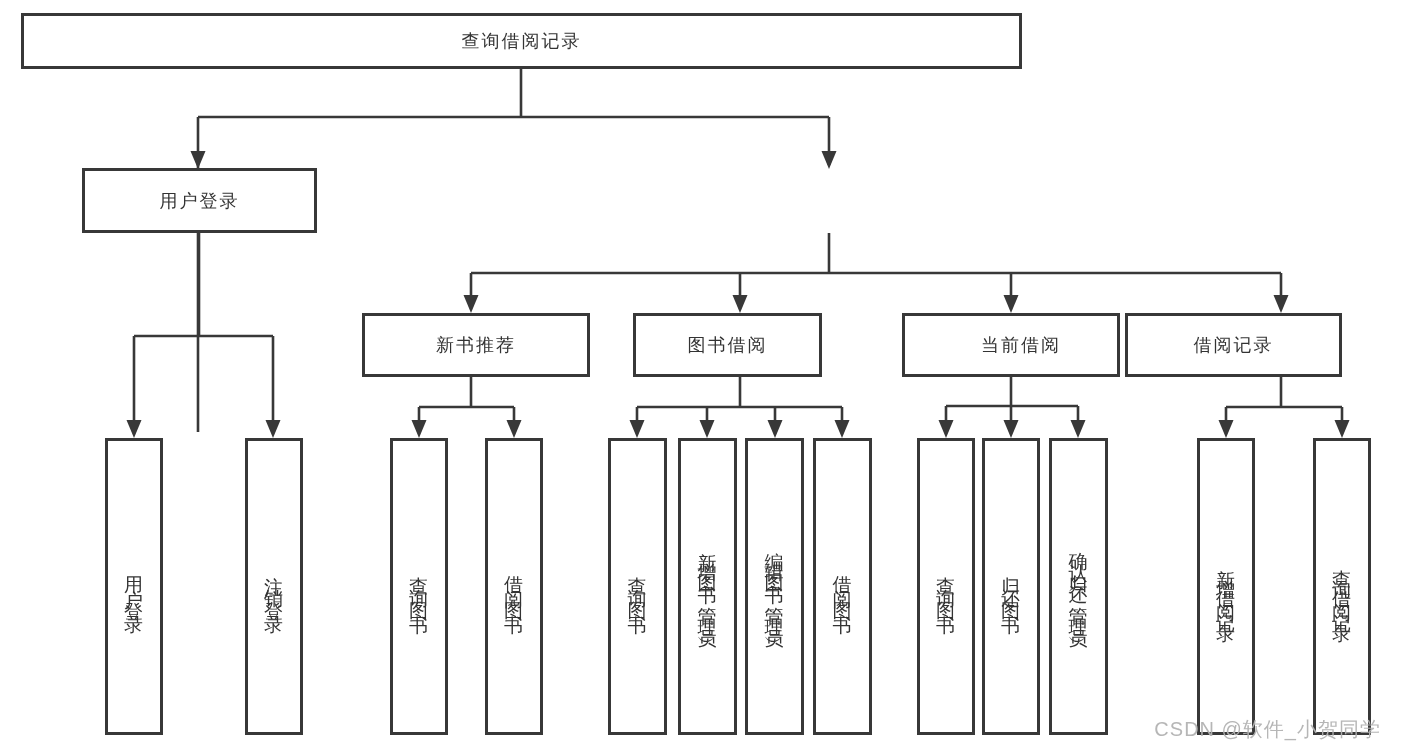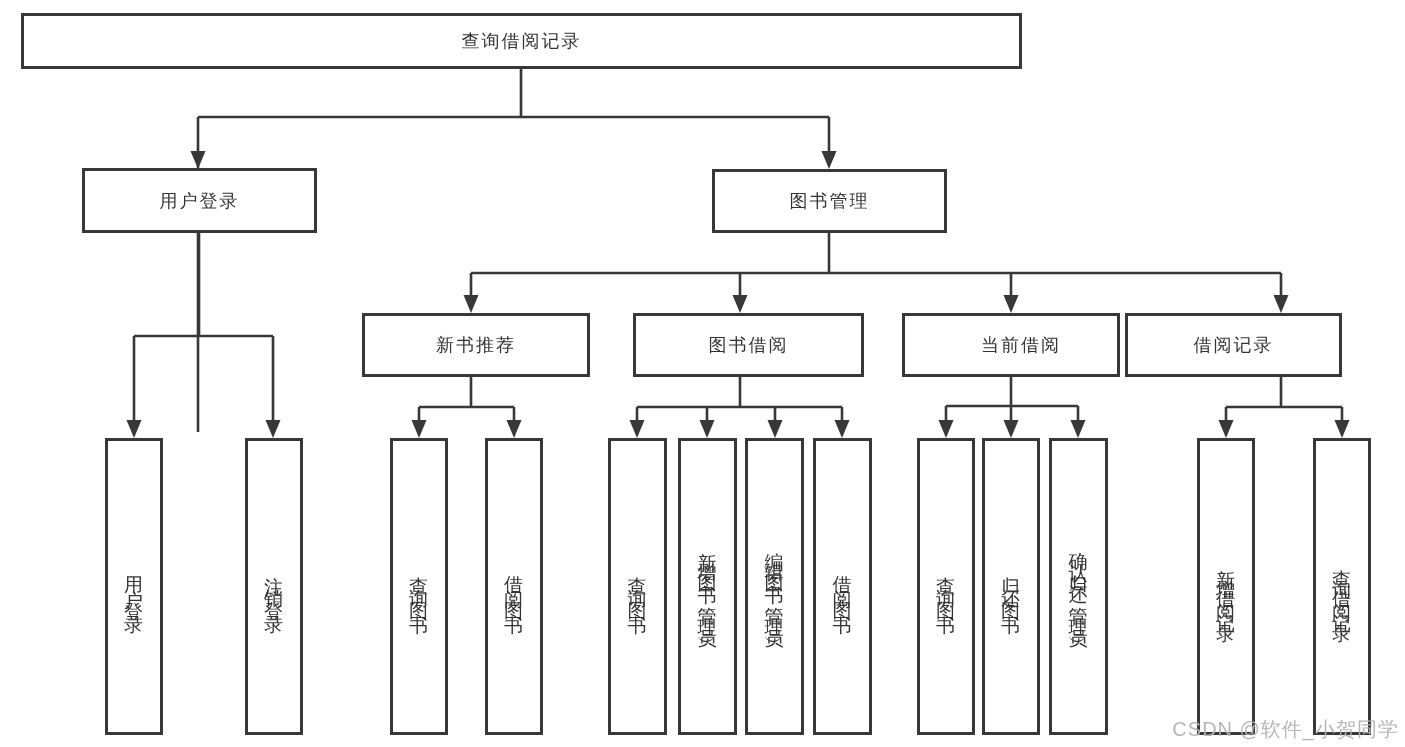--- a/index.html
+++ b/index.html
@@ -12,21 +12,21 @@
     position:absolute;box-sizing:border-box;border:3px solid #383838;background:#ffffff;
     display:flex;align-items:center;justify-content:center;
   }
   .hlabel{font-size:18px;letter-spacing:2px;white-space:nowrap;}
   .leaf-label{
     writing-mode:vertical-rl;text-orientation:mixed;
     font-size:19px;letter-spacing:13px;line-height:1;white-space:nowrap;
   }
   .leaf-label.long{letter-spacing:11px;}
   #watermark{
-    position:absolute;right:6px;bottom:4px;font-size:20px;letter-spacing:1px;
+    position:absolute;right:24px;bottom:4px;font-size:20px;letter-spacing:1px;
     color:rgba(178,178,178,0.95);white-space:nowrap;z-index:5;
   }
 </style>
 </head>
 <body>
 
 <div id="stage">
 
   <svg id="wires" viewBox="0 0 1405 747" xmlns="http://www.w3.org/2000/svg">
     <g stroke="#383838" stroke-width="2.6" fill="none">
@@ -68,28 +68,25 @@
     </g>
   </svg>
 
   <div class="node" style="left:21px;top:13px;width:1001px;height:56px;">
     <span class="hlabel">查询借阅记录</span>
   </div>
 
   <div class="node" style="left:82px;top:168px;width:235px;height:65px;">
     <span class="hlabel">用户登录</span>
   </div>
-  <div class="node" style="left:712px;top:169px;width:235px;height:64px;">
-    <span class="hlabel">图书管理</span>
-  </div>
 
   <div class="node" style="left:362px;top:313px;width:228px;height:64px;">
     <span class="hlabel">新书推荐</span>
   </div>
-  <div class="node" style="left:633px;top:313px;width:231px;height:64px;">
+  <div class="node" style="left:633px;top:313px;width:189px;height:64px;">
     <span class="hlabel">图书借阅</span>
   </div>
   <div class="node" style="left:902px;top:313px;width:218px;height:64px;padding-left:20px;">
     <span class="hlabel">当前借阅</span>
   </div>
   <div class="node" style="left:1125px;top:313px;width:217px;height:64px;">
     <span class="hlabel">借阅记录</span>
   </div>
 
   <div class="node" style="left:105px;top:438px;width:58px;height:297px;">

